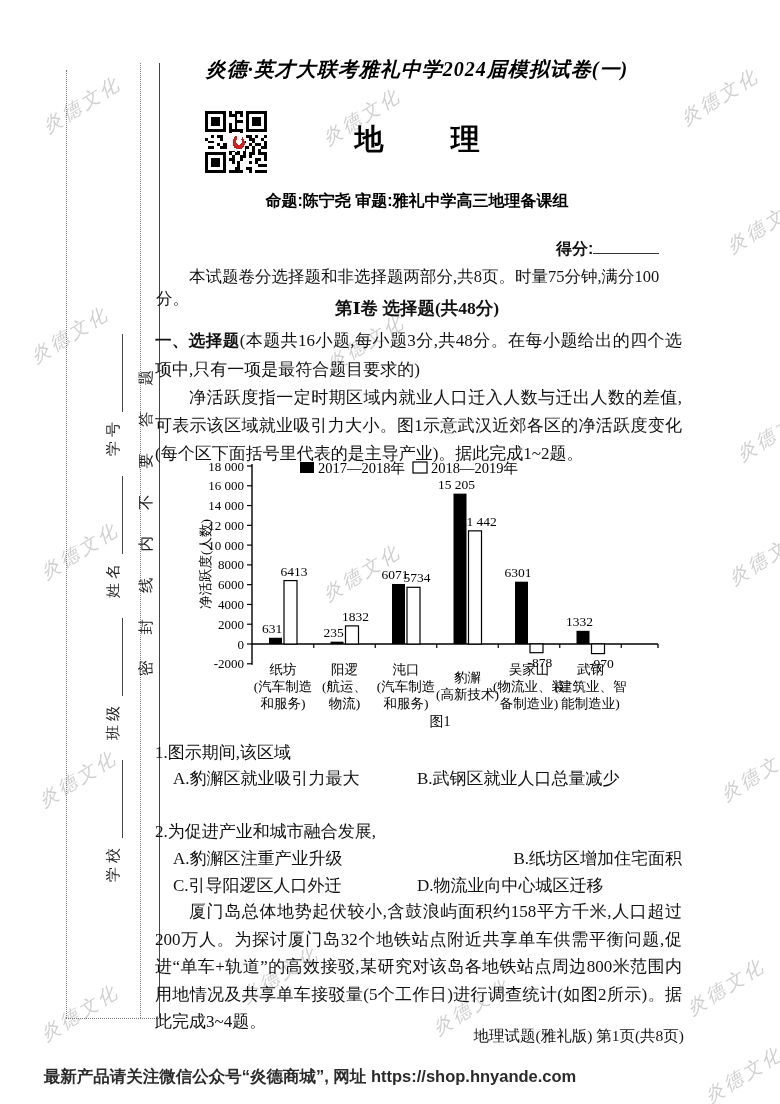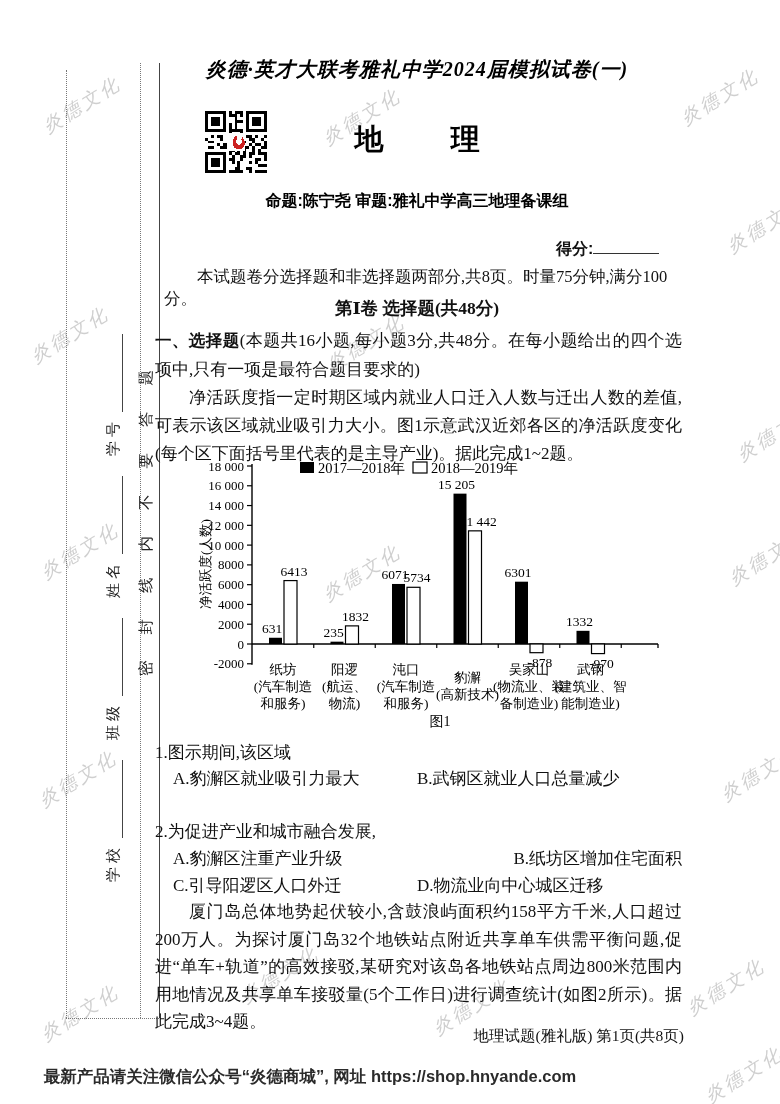--- a/index.html
+++ b/index.html
@@ -42,21 +42,21 @@
     font-size:16px;font-weight:bold;color:#000;
   }
   .score-line{
     position:absolute;left:556px;top:238px;
     font-family:"Liberation Sans","DejaVu Sans",sans-serif;
     font-size:16px;font-weight:bold;
   }
   .score-blank{display:inline-block;width:66px;height:15px;border-bottom:1px solid #333;}
   .intro{
     position:absolute;left:156px;top:266px;width:528px;
-    font-size:16.5px;text-indent:2em;margin-left:8px;
+    font-size:16.5px;text-indent:2em;
   }
   .section-title{
     position:absolute;left:150px;top:296px;width:534px;text-align:center;
     font-size:17.5px;font-weight:bold;
   }
   
   .directions{
     position:absolute;left:155px;top:326px;width:527px;
     font-size:17px;line-height:29px;text-align:justify;
   }

